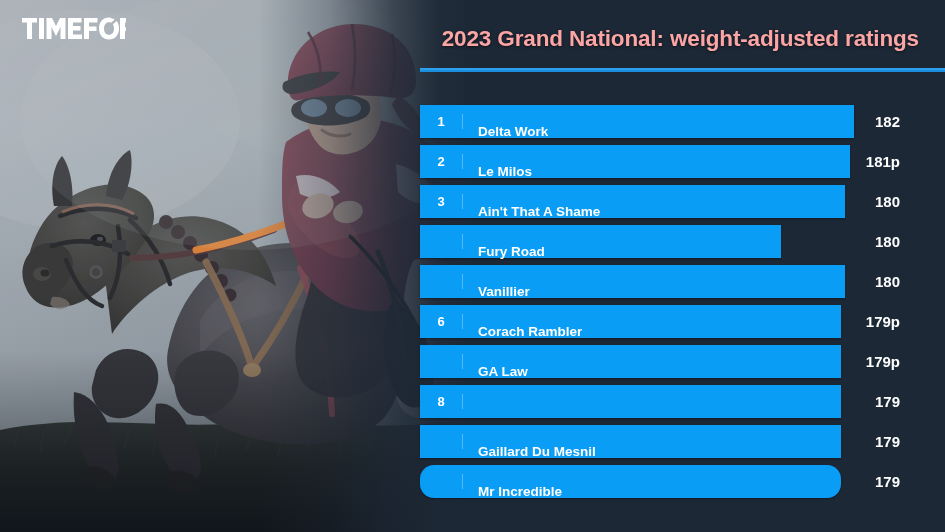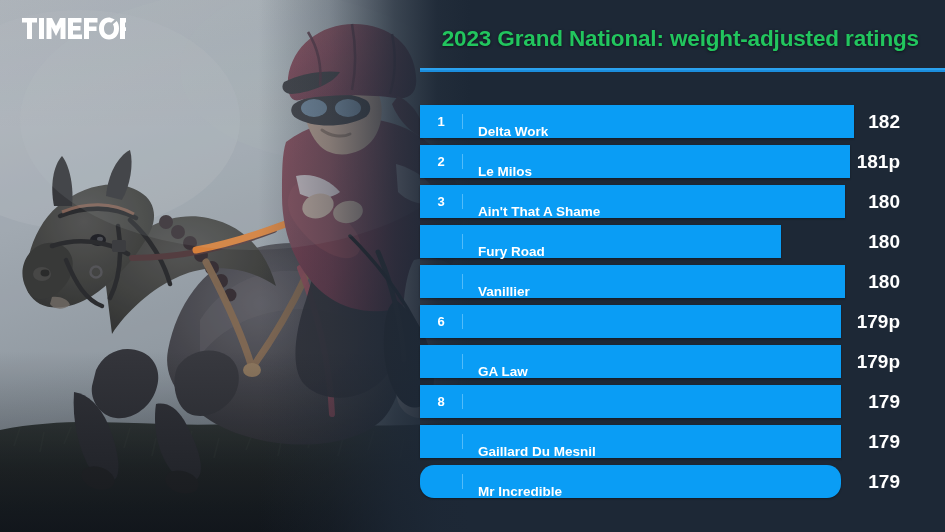--- a/index.html
+++ b/index.html
@@ -62,21 +62,21 @@
   
   #panel {
     position:absolute; left:404px; top:0;
     width:541px; height:532px;
     z-index:20;
   }
 
   #title {
     position:absolute;
     right:26px; top:26px;
-    color:#22c55e;
+    color:#fca5a5;
     font-size:22.5px;
     font-weight:bold;
     letter-spacing:-0.15px;
     white-space:nowrap;
     text-shadow:0 1px 3px rgba(0,0,0,0.55);
   }
   #accent-line {
     position:absolute;
     left:16px; top:68px;
     width:541px; height:4px;
@@ -135,21 +135,21 @@
     overflow:hidden;
     margin-top:20px;
   }
   .value {
     position:absolute;
     top:0;
     right:45px;
     width:70px;
     text-align:right;
     color:#ffffff;
-    font-size:19px;
+    font-size:15px;
     font-weight:bold;
     line-height:33px;
   }
 </style>
 </head>
 <body>
 
 <div id="stage">
 
   <div id="photo">
@@ -435,20 +435,21 @@
             <div class="rank"></div>
             <div class="divider"></div>
             <div class="name">Vanillier</div>
           </div>
           <div class="value">180</div>
         </div>
         <div class="row">
           <div class="bar" style="width: 421px;">
             <div class="rank">6</div>
             <div class="divider"></div>
+            <div class="name">Corach Rambler</div>
           </div>
           <div class="value">179p</div>
         </div>
         <div class="row">
           <div class="bar" style="width: 421px;">
             <div class="rank"></div>
             <div class="divider"></div>
             <div class="name">GA Law</div>
           </div>
           <div class="value">179p</div>

